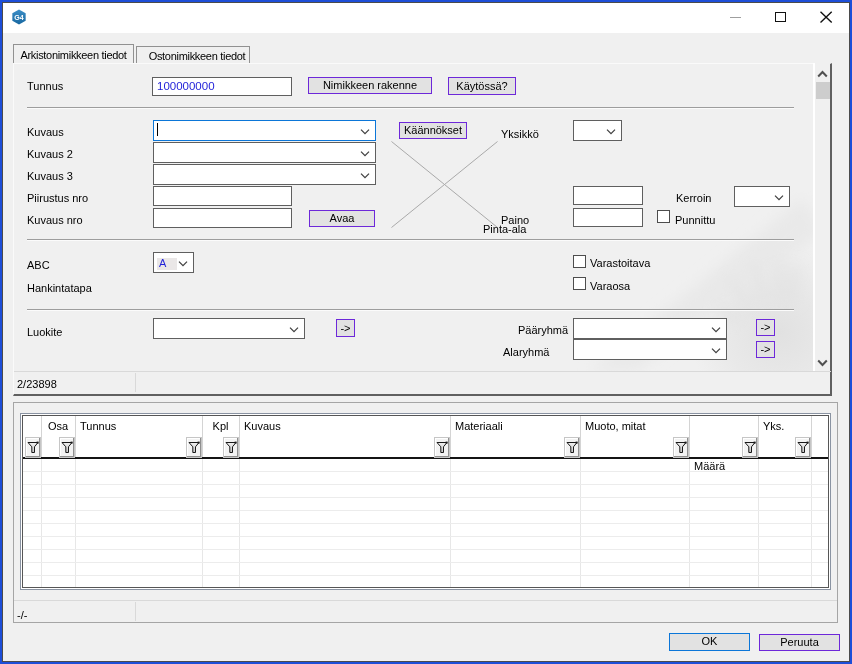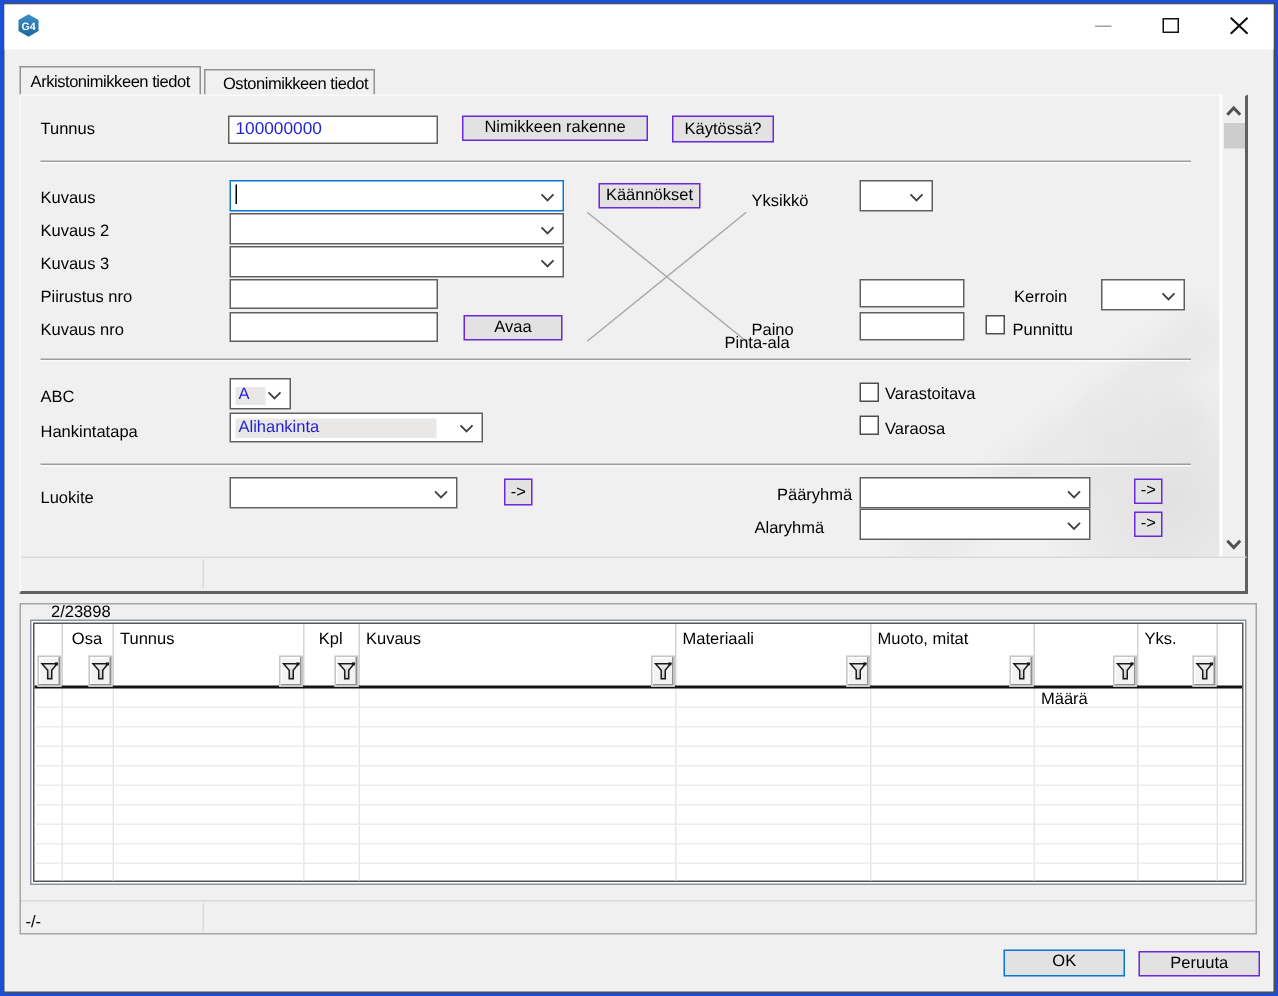--- a/index.html
+++ b/index.html
@@ -133,27 +133,20 @@
 
 <div class="lbl" style="left:27px;top:257px;">ABC</div>
 <div class="combo" style="left:153px;top:252px;width:41px;height:21px;">
   <div class="abs" style="left:3px;top:4.5px;width:20px;height:12px;background:#eae7e7;"></div>
   <div class="abs blue" style="left:5px;top:3px;line-height:14px;">A</div>
   <svg class="chev" width="10" height="9" viewBox="0 0 10 9">
         <path d="M1 2.6 L5 6.6 L9 2.6" stroke="#404040" stroke-width="1.25" fill="none"></path>
       </svg>
 </div>
 <div class="lbl" style="left:27px;top:280px;">Hankintatapa</div>
-<div class="combo" style="left:153px;top:274.5px;width:169px;height:20.5px;">
-  <div class="abs" style="left:3px;top:3px;width:134px;height:13.5px;background:#eae7e7;"></div>
-  <div class="abs blue" style="left:5px;top:3px;line-height:13px;">Alihankinta</div>
-  <svg class="chev" width="10" height="9" viewBox="0 0 10 9">
-        <path d="M1 2.6 L5 6.6 L9 2.6" stroke="#404040" stroke-width="1.25" fill="none"></path>
-      </svg>
-</div>
 <div class="cb" style="left:573px;top:255px;"></div>
 <div class="lbl" style="left:590px;top:255px;">Varastoitava</div>
 <div class="cb" style="left:573px;top:277px;"></div>
 <div class="lbl" style="left:590px;top:277.5px;">Varaosa</div>
 
 <div class="sep" style="left:27px;top:309px;width:767px;"></div>
 
 <div class="lbl" style="left:27px;top:324px;">Luokite</div>
 <div class="combo" style="left:153px;top:318px;width:152px;height:21px;">
   <svg class="chev" width="10" height="9" viewBox="0 0 10 9">
@@ -181,21 +174,21 @@
 <svg class="abs" style="left:817px;top:70px;" width="11" height="9" viewBox="0 0 11 9">
       <path d="M1.2 6.5 L5.5 2 L9.8 6.5" stroke="#505050" stroke-width="2" fill="none"></path>
     </svg>
 <div class="abs" style="left:816px;top:82px;width:13.5px;height:17px;background:#cdcdcd;"></div>
 <svg class="abs" style="left:817px;top:358px;" width="11" height="9" viewBox="0 0 11 9">
       <path d="M1.2 2.5 L5.5 7 L9.8 2.5" stroke="#505050" stroke-width="2" fill="none"></path>
     </svg>
 
 <div class="hline" style="left:14px;top:371px;width:817px;background:#d9d9d9;"></div>
 <div class="vline" style="left:135px;top:373px;height:19px;background:#d9d9d9;"></div>
-<div class="lbl" style="left:34px;top:376px;margin-top:24px;">2/23898</div>
+<div class="lbl" style="left:17px;top:376px;">2/23898</div>
 
 <div class="abs" style="left:13px;top:402px;width:825px;height:221px;border:1px solid #a5a5a5;"></div>
 <div class="abs" style="left:20px;top:413px;width:811px;height:177px;border:1px solid #8a93a2;background:#fff;">
   <div class="abs" style="left:1px;top:1px;width:807px;height:173px;border:1px solid #565656;"></div>
 </div>
 
 <div class="lbl" style="left:41px;top:418px;width:34px;text-align:center;">Osa</div>
 <div class="lbl" style="left:80px;top:418px;">Tunnus</div>
 <div class="lbl" style="left:202px;top:418px;width:37px;text-align:center;">Kpl</div>
 <div class="lbl" style="left:244px;top:418px;">Kuvaus</div>

